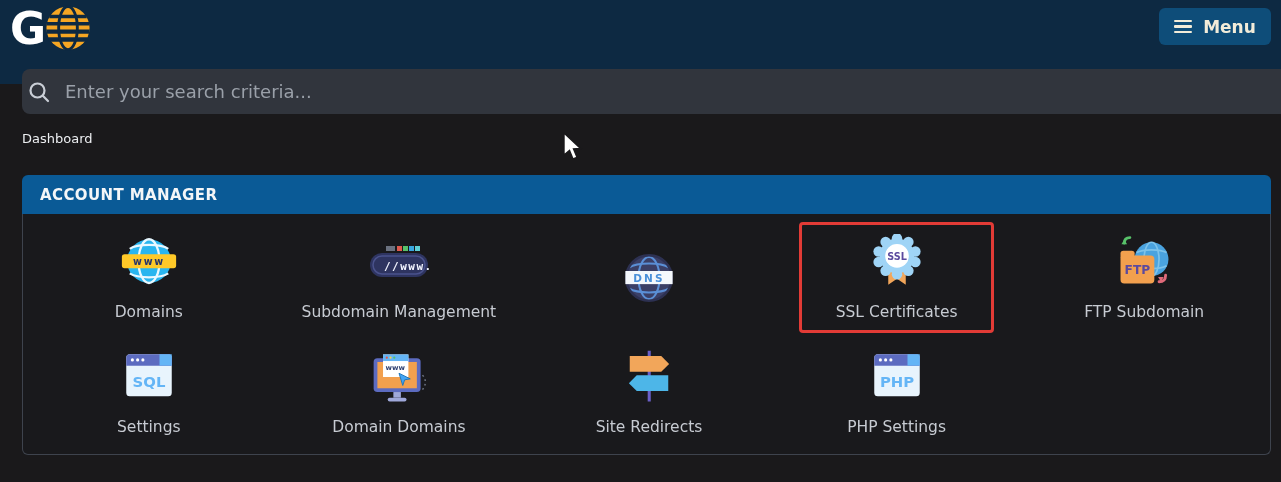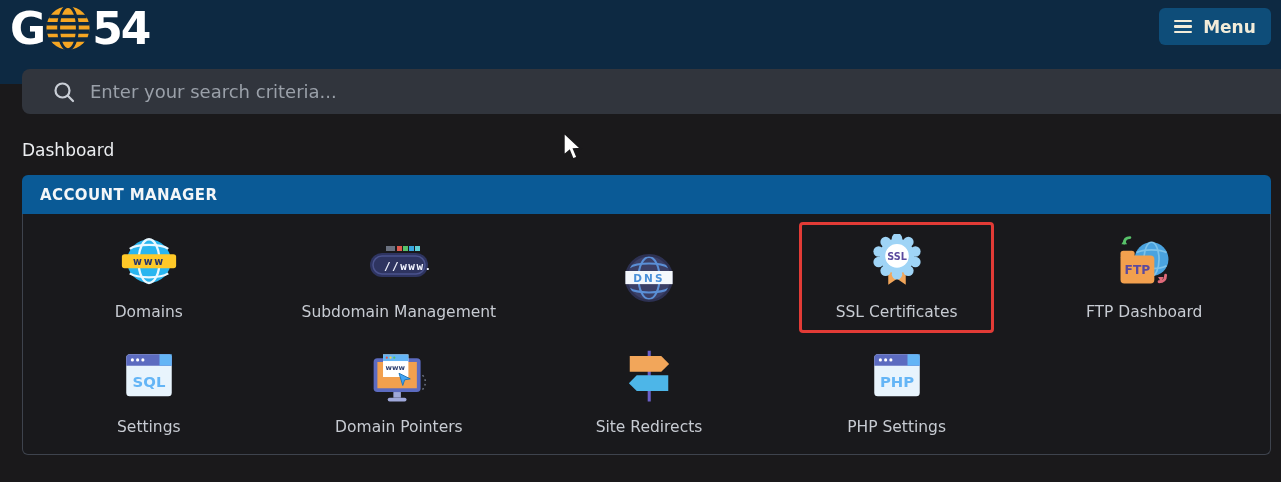--- a/index.html
+++ b/index.html
@@ -32,35 +32,35 @@
     font-family:"DejaVu Sans","Liberation Sans",sans-serif;
     cursor:pointer;
   }
   .hamburger { display:flex; flex-direction:column; gap:3px; }
   .hamburger i { display:block; width:18px; height:2.5px; background:#f2ecd9; border-radius:1px; }
 
   
   .search-bar {
     position:absolute; top:69px; left:22px; width:1259px; height:45px;
     background:#31353d; border-radius:8px 0 0 8px;
-    display:flex; align-items:center; padding-left:30px;
+    display:flex; align-items:center; padding-left:5px;
   }
   .search-bar svg { flex:0 0 auto; }
   .search-input {
     flex:1; height:100%; margin-left:14px;
     background:transparent; border:none; outline:none;
     color:#dfe2e7; font-size:18px;
     font-family:"DejaVu Sans","Liberation Sans",sans-serif;
   }
   .search-input::placeholder { color:#9aa0a9; opacity:1; }
 
   
   .breadcrumb {
-    position:absolute; top:140px; left:22px;
-    color:#eceef1; font-size:17px; cursor:pointer;
+    position:absolute; top:131px; left:22px;
+    color:#eceef1; font-size:13px; cursor:pointer;
   }
 
   
   .card { position:absolute; top:175px; left:22px; width:1249px; height:228px; }
   .card-header {
     height:39px; background:#0a5a96; border-radius:6px 6px 0 0;
     display:flex; align-items:center; padding-left:18px;
     color:#f4f6f8; font-size:15px; font-weight:bold; letter-spacing:.4px;
   }
   .card-body {
@@ -89,21 +89,20 @@
     <svg width="46" height="46" viewBox="0 0 64 64">
       <circle cx="32" cy="32" r="30" fill="#f5a623"></circle>
       <g stroke="#0d2942" fill="none">
         <line x1="6" y1="16" x2="58" y2="16" stroke-width="5"></line>
         <line x1="2" y1="26" x2="62" y2="26" stroke-width="5"></line>
         <line x1="2" y1="37" x2="62" y2="37" stroke-width="6"></line>
         <line x1="5" y1="48" x2="59" y2="48" stroke-width="6"></line>
         <ellipse cx="32" cy="32" rx="13" ry="30" stroke-width="4"></ellipse>
       </g>
     </svg>
-    <span>54</span>
   </div>
 
   <button class="menu-btn">
     <span class="hamburger">
         <i></i>
         <i></i>
         <i></i>
       </span>
     <span>Menu</span>
   </button>
@@ -200,21 +199,21 @@
           <path d="M25 32 C32 36 50 36 57 32"></path>
         </g>
         <path d="M12 8 q0 -6 6 -6" stroke="#58c26a" stroke-width="3" fill="none" stroke-linecap="round"></path>
         <path d="M9 9 l3 -5 3 5 z" fill="#58c26a"></path>
         <rect x="8" y="16" width="15" height="10" rx="3" fill="#f2a04e"></rect>
         <rect x="8" y="21" width="36" height="30" rx="4" fill="#f2a04e"></rect>
         <text x="26" y="41" text-anchor="middle" font-size="13" font-weight="bold" fill="#5b4a9e" font-family="DejaVu Sans,sans-serif">FTP</text>
         <path d="M56 42 q0 7 -7 7" stroke="#e06a7a" stroke-width="3" fill="none" stroke-linecap="round"></path>
         <path d="M52 46 l-3 5 -3 -5 z" fill="#e06a7a" transform="translate(2,-2)"></path>
       </svg>
-      <span class="label">FTP Dashboard</span>
+      <span class="label">FTP Subdomain</span>
     </div>
 
     <div class="grid-item">
       <svg width="56" height="56" viewBox="0 0 64 64">
         <rect x="6" y="6" width="52" height="48" rx="4" fill="#e8f4fd"></rect>
         <path d="M6 10 a4 4 0 0 1 4 -4 h44 a4 4 0 0 1 4 4 v9 h-52 z" fill="#5c6bc0"></path>
         <rect x="44" y="6" width="14" height="13" fill="#64b5f6"></rect>
         <circle cx="13" cy="12.5" r="1.8" fill="#fff"></circle>
           <circle cx="19" cy="12.5" r="1.8" fill="#fff"></circle>
           <circle cx="25" cy="12.5" r="1.8" fill="#fff"></circle>
@@ -231,21 +230,21 @@
         <rect x="21" y="50" width="20" height="4" rx="2" fill="#9fa8da"></rect>
         <rect x="16" y="4" width="27" height="24" fill="#ffffff"></rect>
         <rect x="16" y="4" width="27" height="7" fill="#64b5f6"></rect>
         <circle cx="20" cy="7.5" r="1.2" fill="#e05a4e"></circle>
           <circle cx="24" cy="7.5" r="1.2" fill="#f7d154"></circle>
           <circle cx="28" cy="7.5" r="1.2" fill="#58c26a"></circle>
         <text x="29" y="21" text-anchor="middle" font-size="7.5" font-weight="bold" fill="#2c3e70" font-family="DejaVu Sans,sans-serif">www</text>
         <path d="M33 24 l12 6 -6 1 -2 6 z" fill="#42a5f5" stroke="#1e74b8" stroke-width="1"></path>
         <path d="M58 26 q7 8 -2 18" stroke="#6b7280" stroke-width="1.6" fill="none" stroke-dasharray="2 3"></path>
       </svg>
-      <span class="label">Domain Pointers</span>
+      <span class="label">Domain Domains</span>
     </div>
 
     <div class="grid-item">
       <svg width="56" height="56" viewBox="0 0 64 64">
         <rect x="30.5" y="2" width="3.5" height="58" fill="#6a5fc7"></rect>
         <path d="M10 8 h36 l9 9 -9 9 h-36 z" fill="#f2a65a"></path>
         <path d="M54 30 h-36 l-9 9 9 9 h36 z" fill="#4db6e8"></path>
       </svg>
       <span class="label">Site Redirects</span>
     </div>

